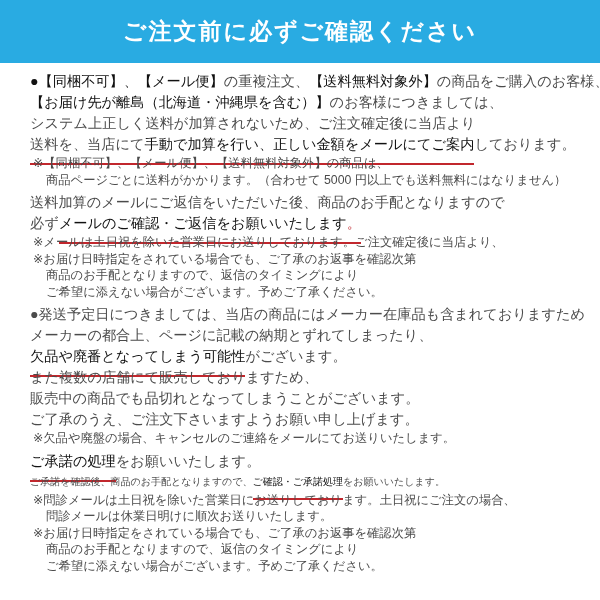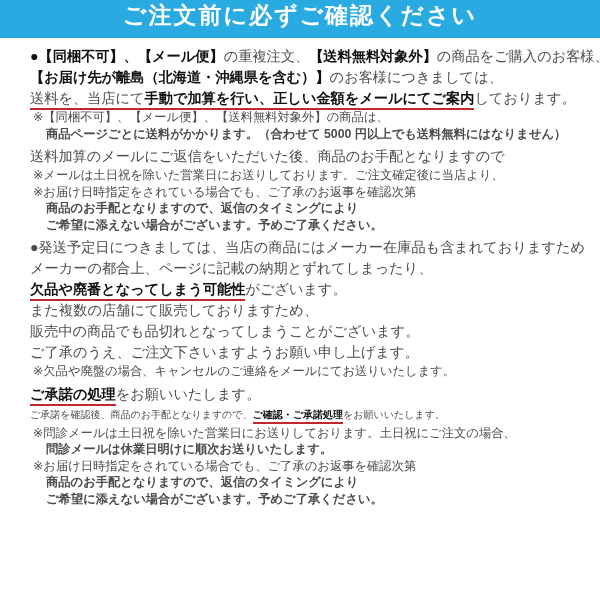--- a/index.html
+++ b/index.html
@@ -6,23 +6,24 @@
     margin: 0;
     padding: 0;
     background: #ffffff;
     width: 600px;
     height: 600px;
     overflow: hidden;
     font-family: "Liberation Sans", "DejaVu Sans", sans-serif;
   }
   .header {
     width: 600px;
-    height: 38px;
+    height: 63px;
     background: var(--header-bg, #29abe2);
     display: flex;
+    align-items: center;
     justify-content: center;
   }
   .header h1 {
     margin: 0;
     color: #ffffff;
     font-size: 23px;
     font-weight: 700;
     letter-spacing: 2px;
   }
   .body {
@@ -44,51 +45,52 @@
     line-height: 20px;
   }
   .line.note {
     font-size: 12.3px;
     line-height: 16.5px;
     color: var(--text-regular, #4b4b4b);
     padding-left: 3px;
   }
   .line.note.indent {
     padding-left: 16px;
-    font-weight: bold;
   }
   .run.b {
-    font-weight: 700;
+    font-weight: 400;
     color: var(--text-bold, #111111);
   }
   .run.u {
     border-bottom: 2px solid var(--underline-red, #c1272d);
-    padding-bottom: 2px;
+    padding-bottom: 11px;
   }
   .run.r {
     color: var(--underline-red, #c1272d);
   }
 </style>
 </head>
 <body>
 
 <div class="header">
   <h1>ご注文前に必ずご確認ください</h1>
 </div>
 
 <main class="body">
     <section class="section">
       <div class="line main"><span class="run b">●【同梱不可】、【メール便】</span><span class="run">の重複注文、</span><span class="run b">【送料無料対象外】</span><span class="run">の商品をご購入のお客様、</span></div>
       <div class="line main"><span class="run b">【お届け先が離島（北海道・沖縄県を含む）】</span><span class="run">のお客様につきましては、</span></div>
+      <div class="line main"><span class="run">システム上正しく送料が加算されないため、ご注文確定後に当店より</span></div>
       <div class="line main"><span class="run u">送料を、当店にて</span><span class="run b u">手動で加算を行い、正しい金額をメールにてご案内</span><span class="run">しております。</span></div>
       <div class="line note"><span class="run">※【同梱不可】、【メール便】、【送料無料対象外】の商品は、</span></div>
       <div class="line note indent"><span class="run">商品ページごとに送料がかかります。（合わせて 5000 円以上でも送料無料にはなりません）</span></div>
     </section>
     <section class="section">
       <div class="line main"><span class="run">送料加算のメールにご返信をいただいた後、商品のお手配となりますので</span></div>
+      <div class="line main"><span class="run">必ず</span><span class="run b u">メールのご確認・ご返信をお願いいたします</span><span class="run u r">。</span></div>
       <div class="line note"><span class="run">※メールは土日祝を除いた営業日にお送りしております。ご注文確定後に当店より、</span></div>
       <div class="line note"><span class="run">※お届け日時指定をされている場合でも、ご了承のお返事を確認次第</span></div>
       <div class="line note indent"><span class="run">商品のお手配となりますので、返信のタイミングにより</span></div>
       <div class="line note indent"><span class="run">ご希望に添えない場合がございます。予めご了承ください。</span></div>
     </section>
     <section class="section">
       <div class="line main"><span class="run">●発送予定日につきましては、当店の商品にはメーカー在庫品も含まれておりますため</span></div>
       <div class="line main"><span class="run">メーカーの都合上、ページに記載の納期とずれてしまったり、</span></div>
       <div class="line main"><span class="run b u">欠品や廃番となってしまう可能性</span><span class="run">がございます。</span></div>
       <div class="line main"><span class="run">また複数の店舗にて販売しておりますため、</span></div>

